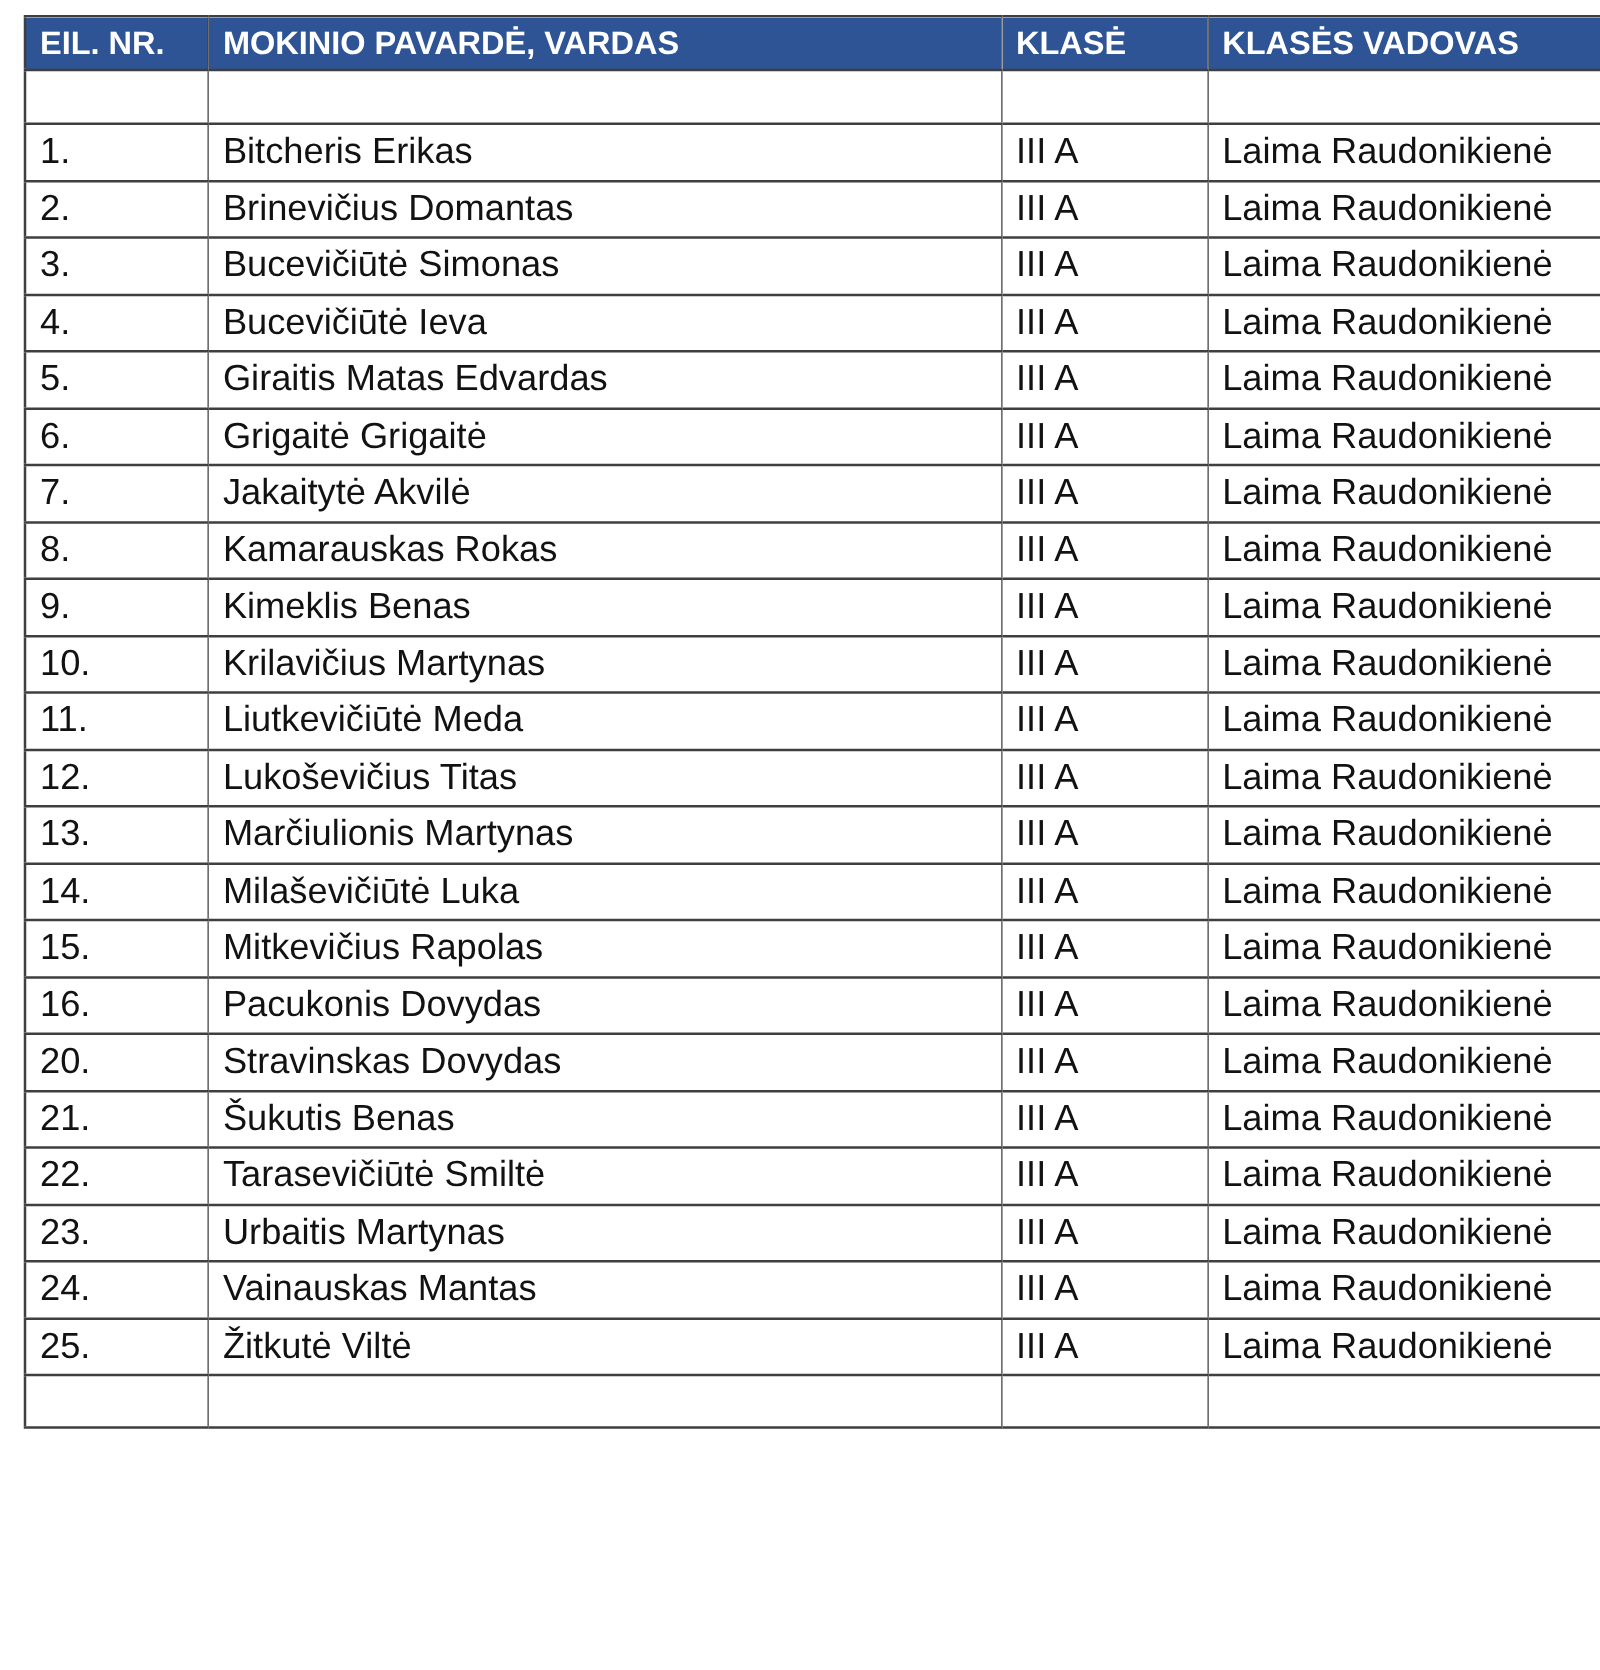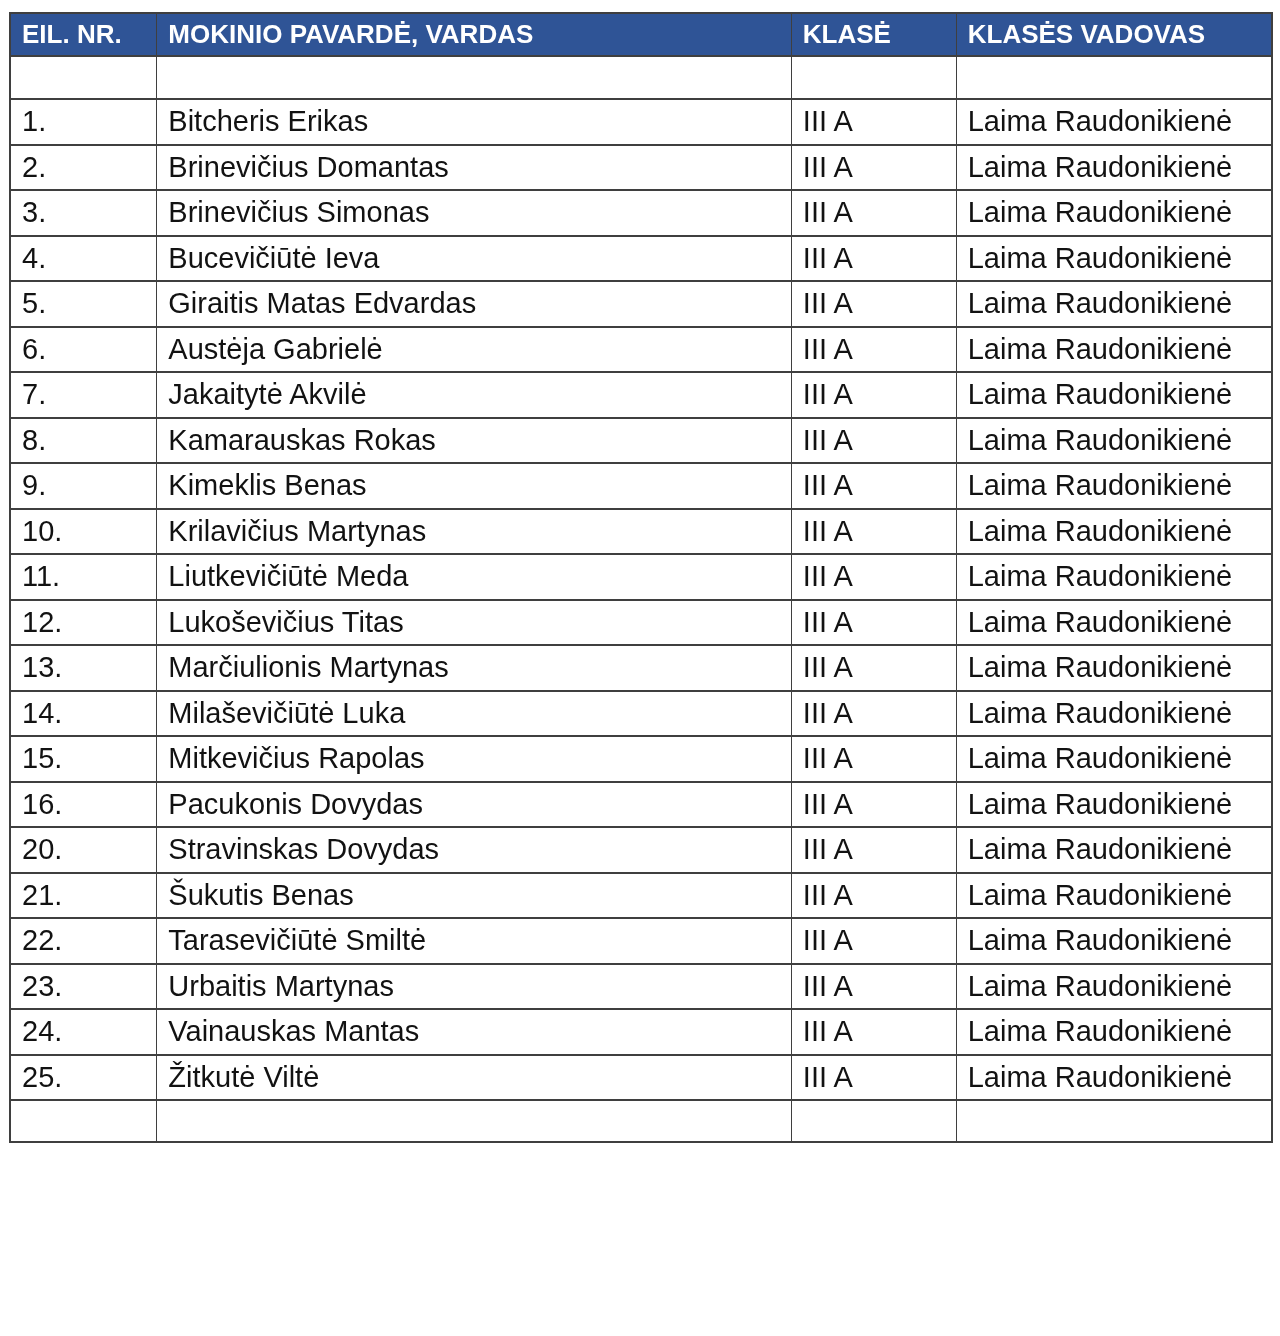--- a/index.html
+++ b/index.html
@@ -8,20 +8,21 @@
   }
   body {
     width: 1280px;
     height: 1336px;
     background: #ffffff;
     font-family: "Liberation Sans", sans-serif;
     overflow: hidden;
   }
   .page {
     padding: 12px 0 0 9px;
+    margin-left: 10px;
   }
   table.students {
     border-collapse: collapse;
     table-layout: fixed;
     width: 1264px;
   }
   th, td {
     border: 2px solid #3f3f3f;
     border-left-width: 1.5px;
     border-right-width: 1.5px;
@@ -88,39 +89,39 @@
           <td>Laima Raudonikienė</td>
         </tr>
         <tr class="data-row">
           <td>2.</td>
           <td>Brinevičius Domantas</td>
           <td>III A</td>
           <td>Laima Raudonikienė</td>
         </tr>
         <tr class="data-row">
           <td>3.</td>
-          <td>Brinevičius Simonas</td>
+          <td>Bucevičiūtė Simonas</td>
           <td>III A</td>
           <td>Laima Raudonikienė</td>
         </tr>
         <tr class="data-row">
           <td>4.</td>
           <td>Bucevičiūtė Ieva</td>
           <td>III A</td>
           <td>Laima Raudonikienė</td>
         </tr>
         <tr class="data-row">
           <td>5.</td>
           <td>Giraitis Matas Edvardas</td>
           <td>III A</td>
           <td>Laima Raudonikienė</td>
         </tr>
         <tr class="data-row">
           <td>6.</td>
-          <td>Austėja Gabrielė</td>
+          <td>Grigaitė Grigaitė</td>
           <td>III A</td>
           <td>Laima Raudonikienė</td>
         </tr>
         <tr class="data-row">
           <td>7.</td>
           <td>Jakaitytė Akvilė</td>
           <td>III A</td>
           <td>Laima Raudonikienė</td>
         </tr>
         <tr class="data-row">

